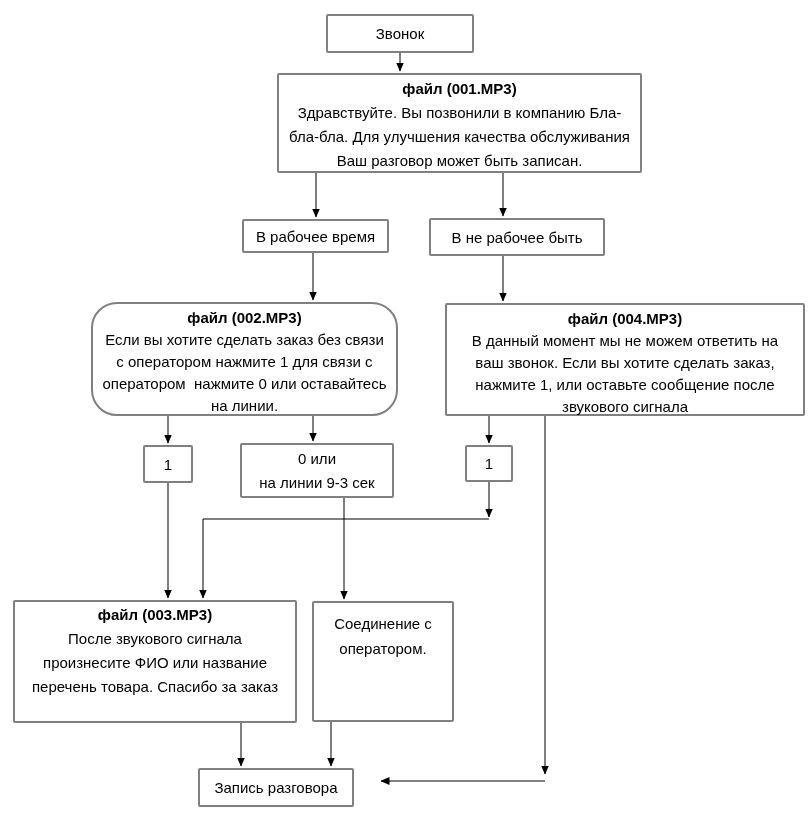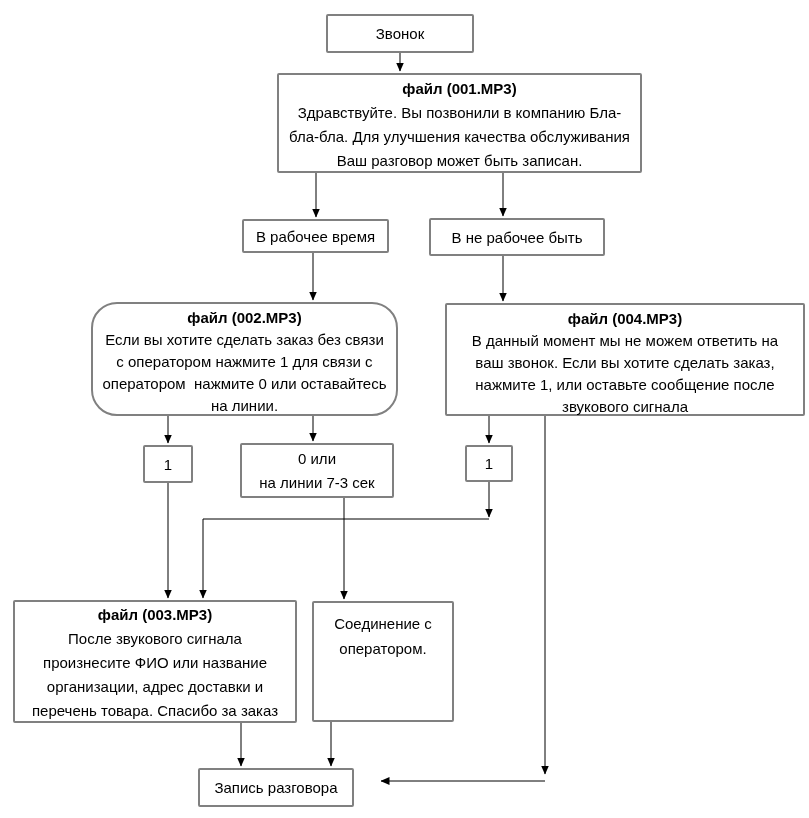--- a/index.html
+++ b/index.html
@@ -116,32 +116,31 @@
     <div class="line">нажмите 1, или оставьте сообщение после</div>
     <div class="line">звукового сигнала</div>
   </div>
 
   <div class="node flexc" id="n-key1-left">
     <span>1</span>
   </div>
 
   <div class="node lh24 pt2" id="n-zero-or">
     <div class="line">0 или</div>
-    <div class="line">на линии 7-3 сек</div>
+    <div class="line">на линии 9-3 сек</div>
   </div>
 
   <div class="node flexc" id="n-key1-right">
     <span>1</span>
   </div>
 
   <div class="node lh24 pt1" id="n-file003">
     <div class="title">файл (003.MP3)</div>
     <div class="line">После звукового сигнала</div>
     <div class="line">произнесите ФИО или название</div>
-    <div class="line">организации, адрес доставки и</div>
     <div class="line">перечень товара. Спасибо за заказ</div>
   </div>
 
   <div class="node lh25 pt8" id="n-operator">
     <div class="line">Соединение с</div>
     <div class="line">оператором.</div>
   </div>
 
   <div class="node flexc" id="n-record">
     <span>Запись разговора</span>

